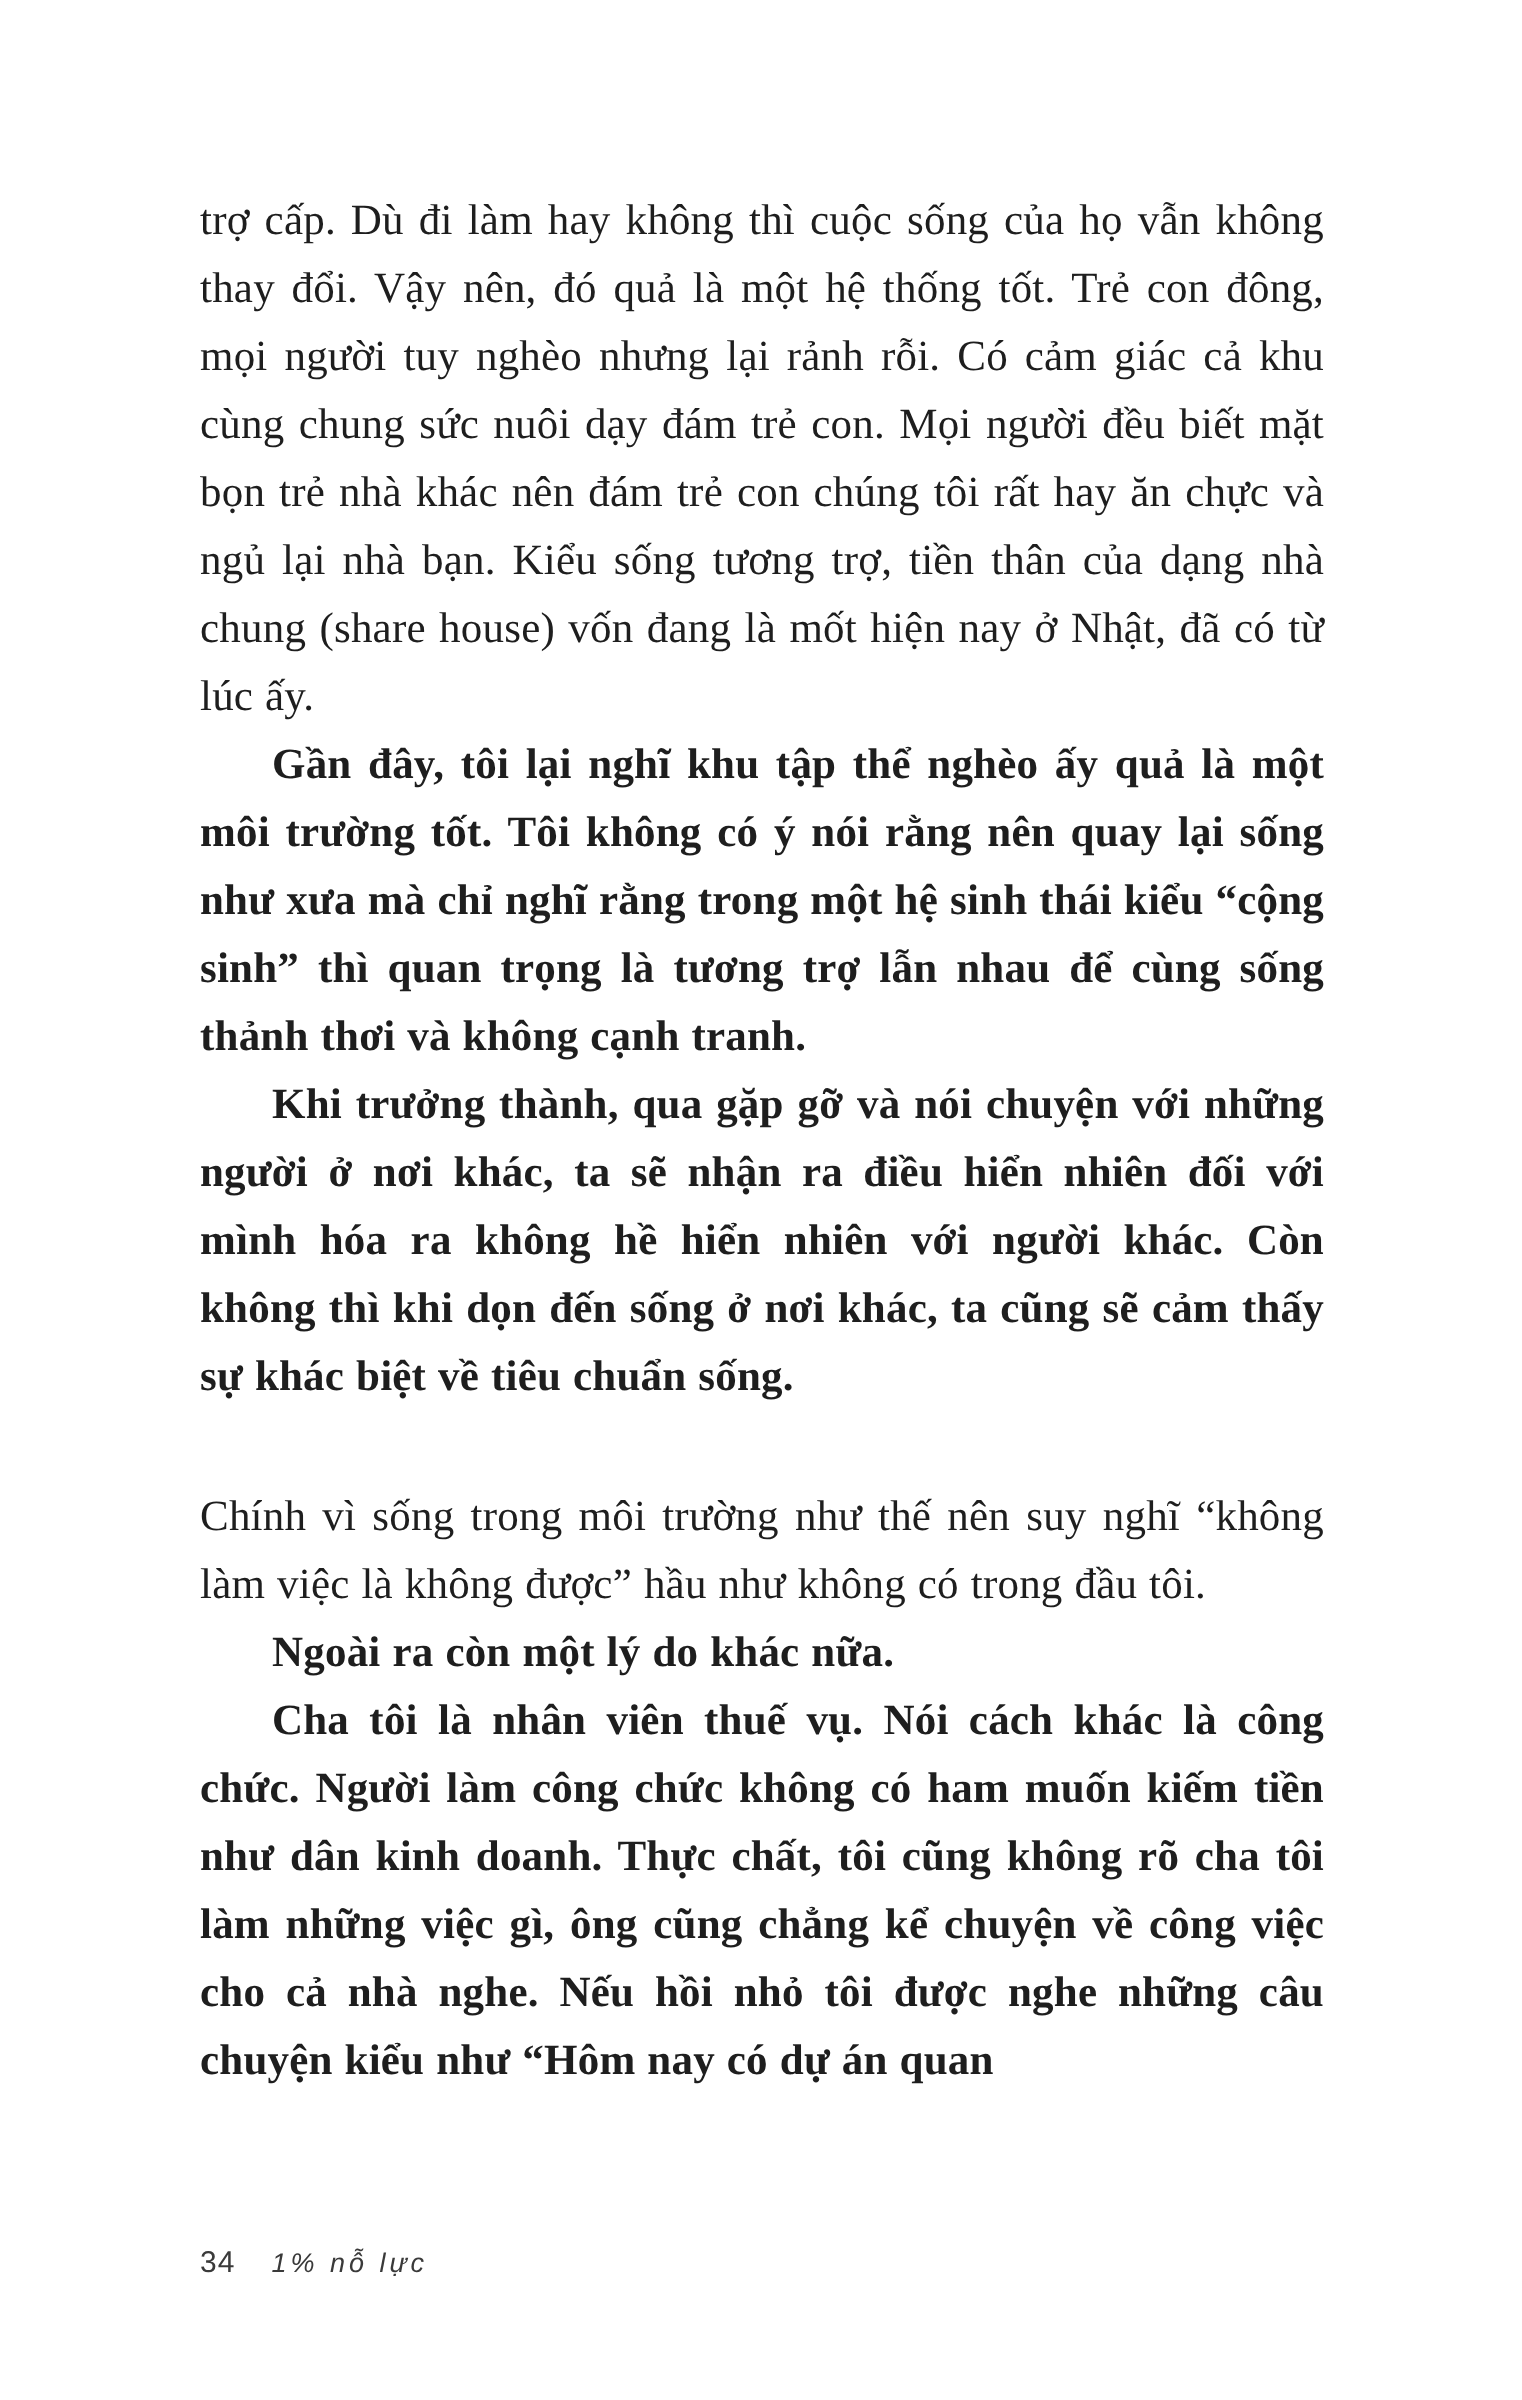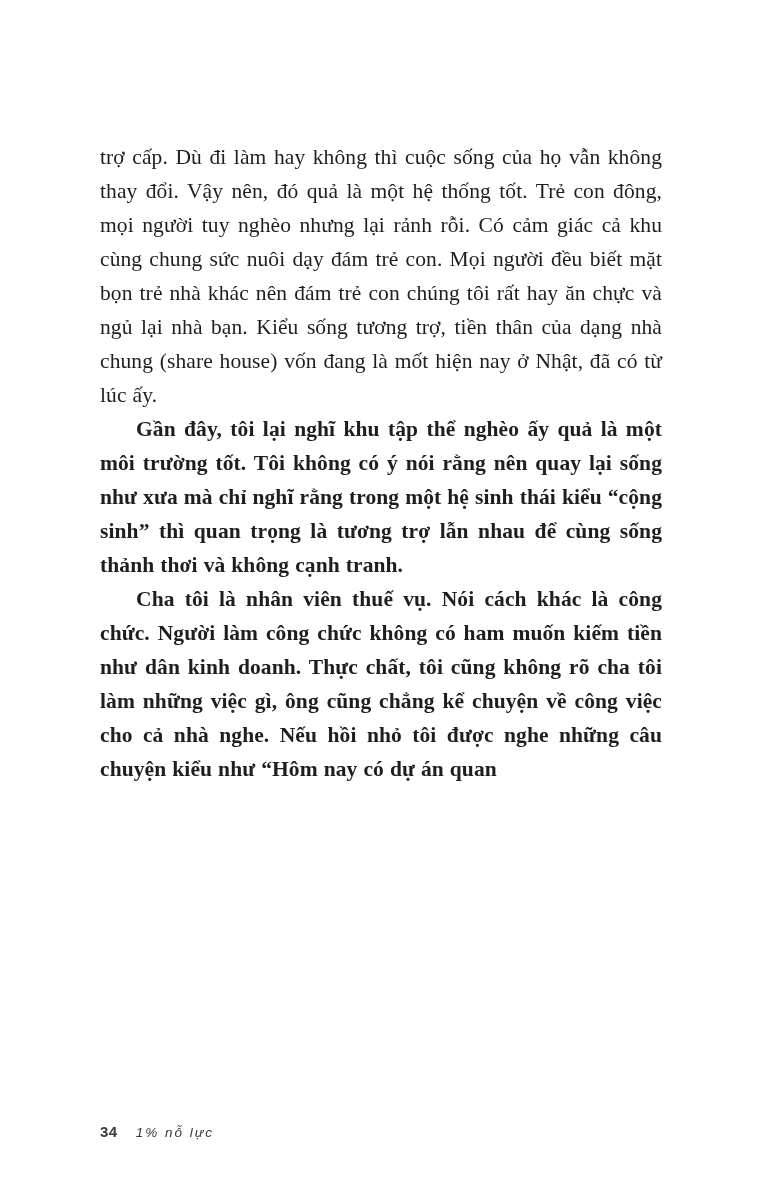--- a/index.html
+++ b/index.html
@@ -15,21 +15,20 @@
     box-sizing: border-box;
     font-family: "Liberation Serif", "DejaVu Serif", serif;
     color: #1e1e1e;
     overflow: hidden;
   }
   .text-block {
     position: absolute;
     top: 93px;
     left: 100px;
     right: 99px;
-    margin-top: 47px;
   }
   .para {
     margin: 0;
     font-size: 21.5px;
     line-height: 34px;
     text-align: justify;
     text-justify: inter-word;
     letter-spacing: 0.1px;
     word-spacing: 0.5px;
   }
@@ -45,36 +44,39 @@
     left: 100px;
     bottom: 60px;
     font-family: "Liberation Sans", sans-serif;
     color: #3a3a3a;
     display: flex;
     align-items: baseline;
     gap: 18px;
   }
   .page-number {
     font-size: 15px;
-    font-weight: bold;
+    font-weight: normal;
     letter-spacing: 0.5px;
   }
   .book-title {
     font-size: 13.5px;
     letter-spacing: 2px;
     font-style: italic;
   }
 </style>
 </head>
 <body>
 
 <div class="page">
   <div class="text-block">
     <p class="para no-indent">trợ cấp. Dù đi làm hay không thì cuộc sống của họ vẫn không thay đổi. Vậy nên, đó quả là một hệ thống tốt. Trẻ con đông, mọi người tuy nghèo nhưng lại rảnh rỗi. Có cảm giác cả khu cùng chung sức nuôi dạy đám trẻ con. Mọi người đều biết mặt bọn trẻ nhà khác nên đám trẻ con chúng tôi rất hay ăn chực và ngủ lại nhà bạn. Kiểu sống tương trợ, tiền thân của dạng nhà chung (share house) vốn đang là mốt hiện nay ở Nhật, đã có từ lúc ấy.</p>
     <p class="para indent">Gần đây, tôi lại nghĩ khu tập thể nghèo ấy quả là một môi trường tốt. Tôi không có ý nói rằng nên quay lại sống như xưa mà chỉ nghĩ rằng trong một hệ sinh thái kiểu “cộng sinh” thì quan trọng là tương trợ lẫn nhau để cùng sống thảnh thơi và không cạnh tranh.</p>
+    <p class="para indent">Khi trưởng thành, qua gặp gỡ và nói chuyện với những người ở nơi khác, ta sẽ nhận ra điều hiển nhiên đối với mình hóa ra không hề hiển nhiên với người khác. Còn không thì khi dọn đến sống ở nơi khác, ta cũng sẽ cảm thấy sự khác biệt về tiêu chuẩn sống.</p>
+    <p class="para no-indent section-start">Chính vì sống trong môi trường như thế nên suy nghĩ “không làm việc là không được” hầu như không có trong đầu tôi.</p>
+    <p class="para indent">Ngoài ra còn một lý do khác nữa.</p>
     <p class="para indent">Cha tôi là nhân viên thuế vụ. Nói cách khác là công chức. Người làm công chức không có ham muốn kiếm tiền như dân kinh doanh. Thực chất, tôi cũng không rõ cha tôi làm những việc gì, ông cũng chẳng kể chuyện về công việc cho cả nhà nghe. Nếu hồi nhỏ tôi được nghe những câu chuyện kiểu như “Hôm nay có dự án quan</p>
   </div>
 
   <div class="footer">
     <span class="page-number">34</span>
     <span class="book-title">1% nỗ lực</span>
   </div>
 </div>
 
 </body></html>

